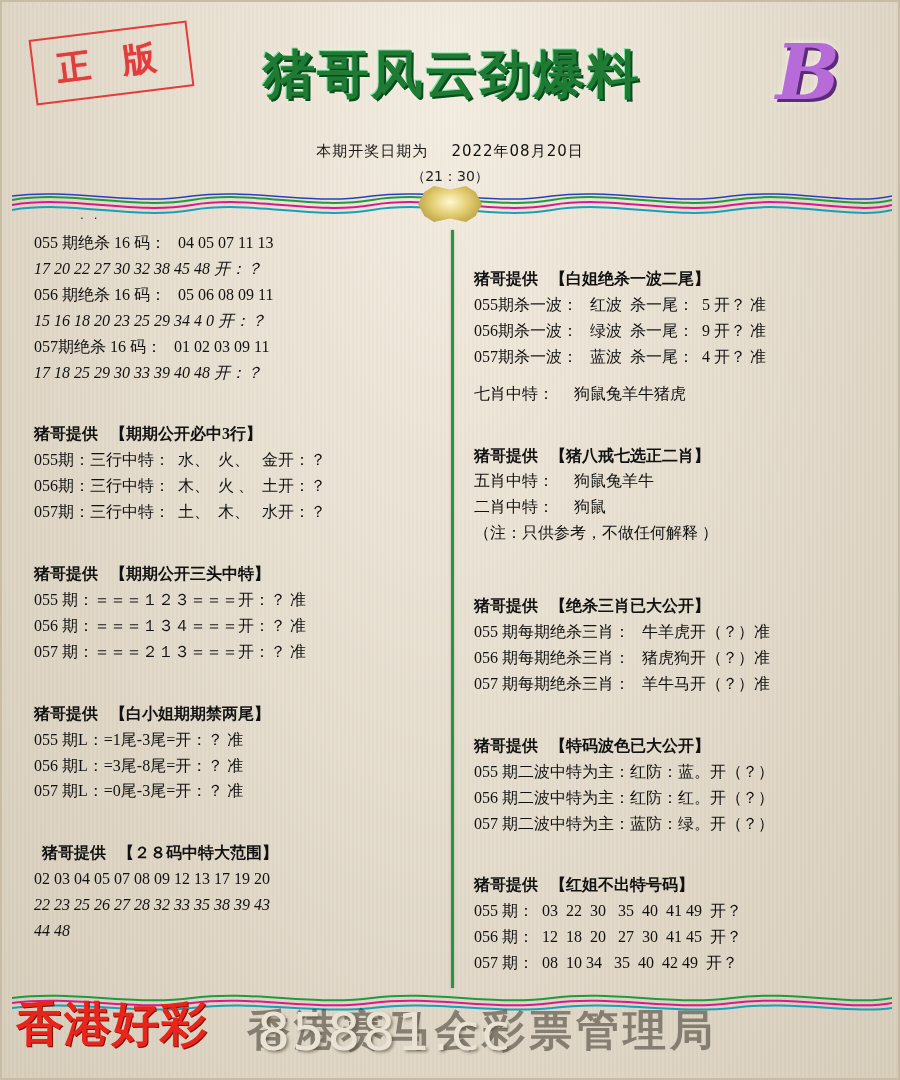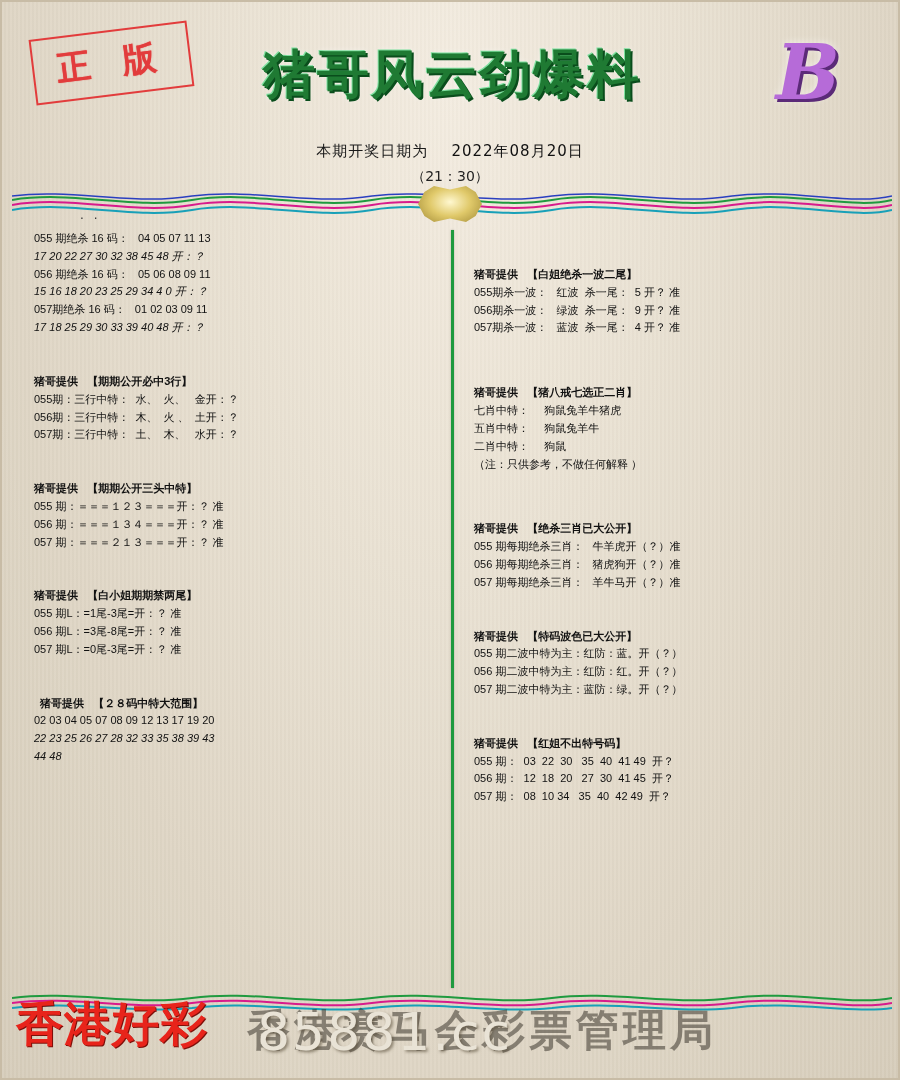--- a/index.html
+++ b/index.html
@@ -92,25 +92,25 @@
   }
   .col{
     position:absolute;top:0;bottom:0;
     padding:0 12px;
     box-sizing:border-box;
   }
   .col-left{left:20px;width:430px;}
   .col-right{left:460px;width:430px;}
 
   .line{
-    font-size:11px;
+    font-size:16px;
     color:#111;
     line-height:1.62;
     white-space:pre;
-    font-family:Liberation Sans, sans-serif;
+    font-family:Liberation Serif, serif;
   }
   .line.hdr{font-weight:bold;margin-top:36px;}
   .line.ital{font-style:italic;}
   .gap{height:11px;}
 
   
   .footer{position:absolute;left:0;right:0;bottom:0;height:92px;}
   .footwave{position:absolute;left:10px;right:10px;top:2px;height:26px;}
   .foot-red{
     position:absolute;left:14px;bottom:22px;
@@ -194,22 +194,22 @@
         <div class="line">02 03 04 05 07 08 09 12 13 17 19 20</div>
         <div class="line ital">22 23 25 26 27 28 32 33 35 38 39 43</div>
         <div class="line ital">44 48</div>
       </div>
     <div class="col col-right">
         <div class="line hdr">猪哥提供   【白姐绝杀一波二尾】</div>
         <div class="line">055期杀一波：   红波  杀一尾：  5 开？ 准</div>
         <div class="line">056期杀一波：   绿波  杀一尾：  9 开？ 准</div>
         <div class="line">057期杀一波：   蓝波  杀一尾：  4 开？ 准</div>
         <div class="gap"></div>
+        <div class="line">七肖中特：     狗鼠兔羊牛猪虎</div>
         <div class="line hdr">猪哥提供   【猪八戒七选正二肖】</div>
-        <div class="line">七肖中特：     狗鼠兔羊牛猪虎</div>
         <div class="line">五肖中特：     狗鼠兔羊牛</div>
         <div class="line">二肖中特：     狗鼠</div>
         <div class="line">（注：只供参考，不做任何解释 ）</div>
         <div class="gap"></div>
         <div class="line hdr">猪哥提供   【绝杀三肖已大公开】</div>
         <div class="line">055 期每期绝杀三肖：   牛羊虎开（？）准</div>
         <div class="line">056 期每期绝杀三肖：   猪虎狗开（？）准</div>
         <div class="line">057 期每期绝杀三肖：   羊牛马开（？）准</div>
         <div class="line hdr">猪哥提供   【特码波色已大公开】</div>
         <div class="line">055 期二波中特为主：红防：蓝。开（？）</div>

